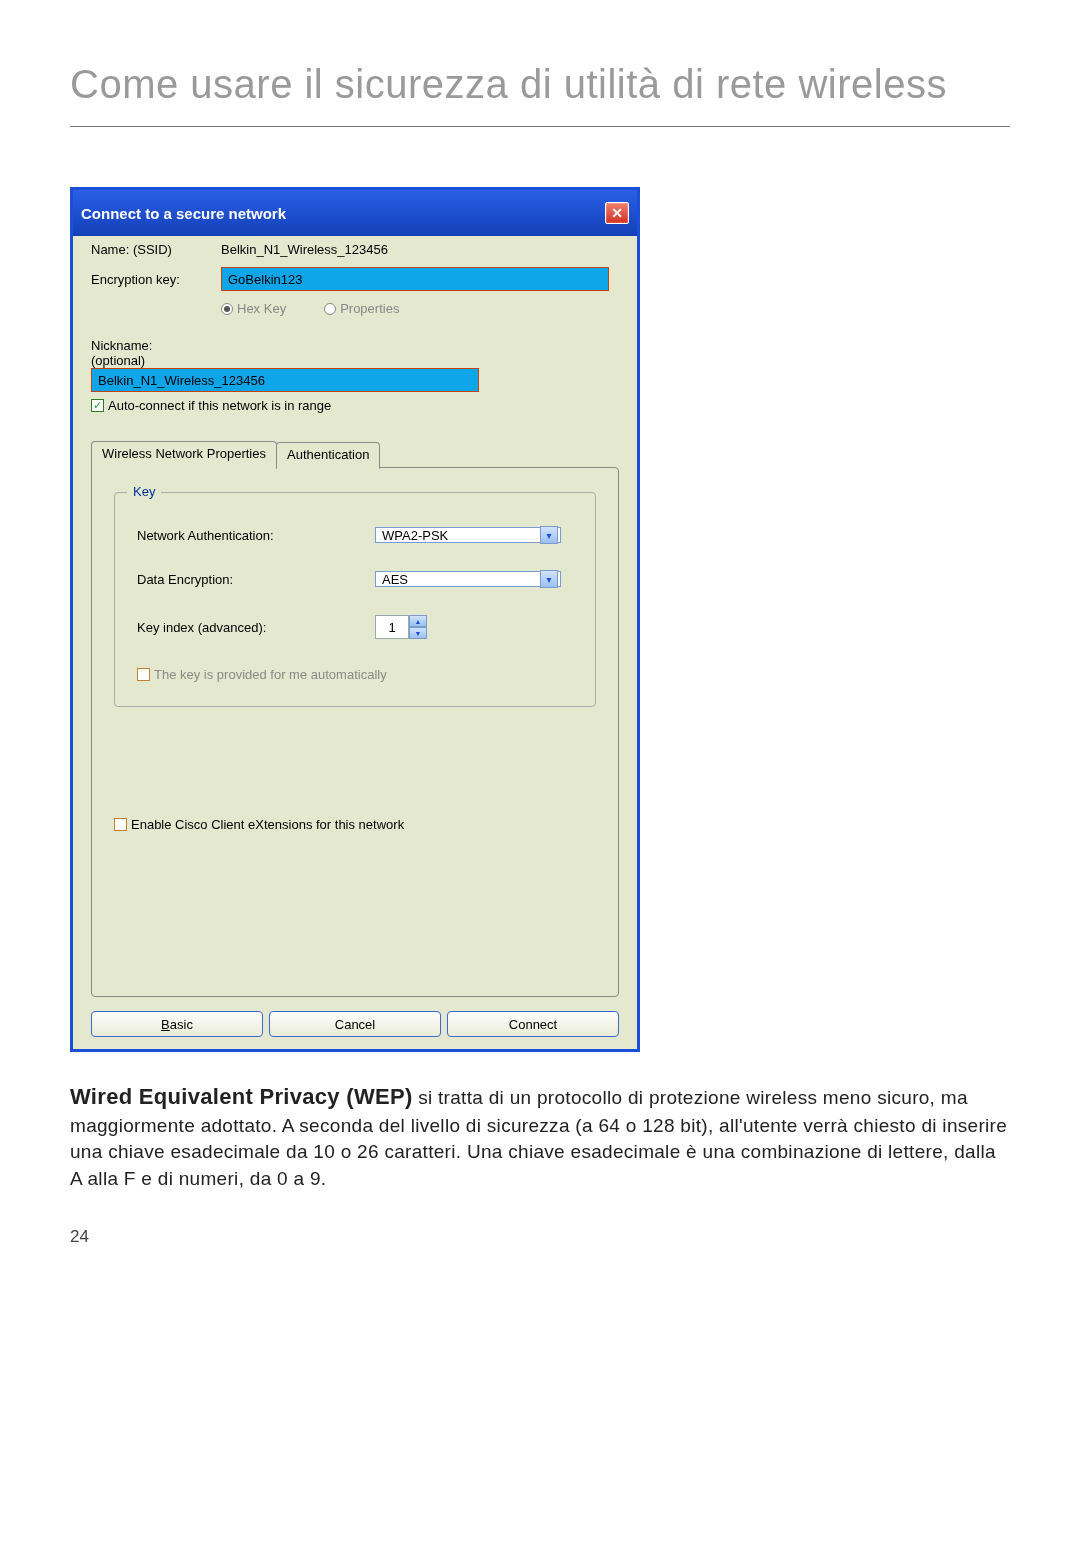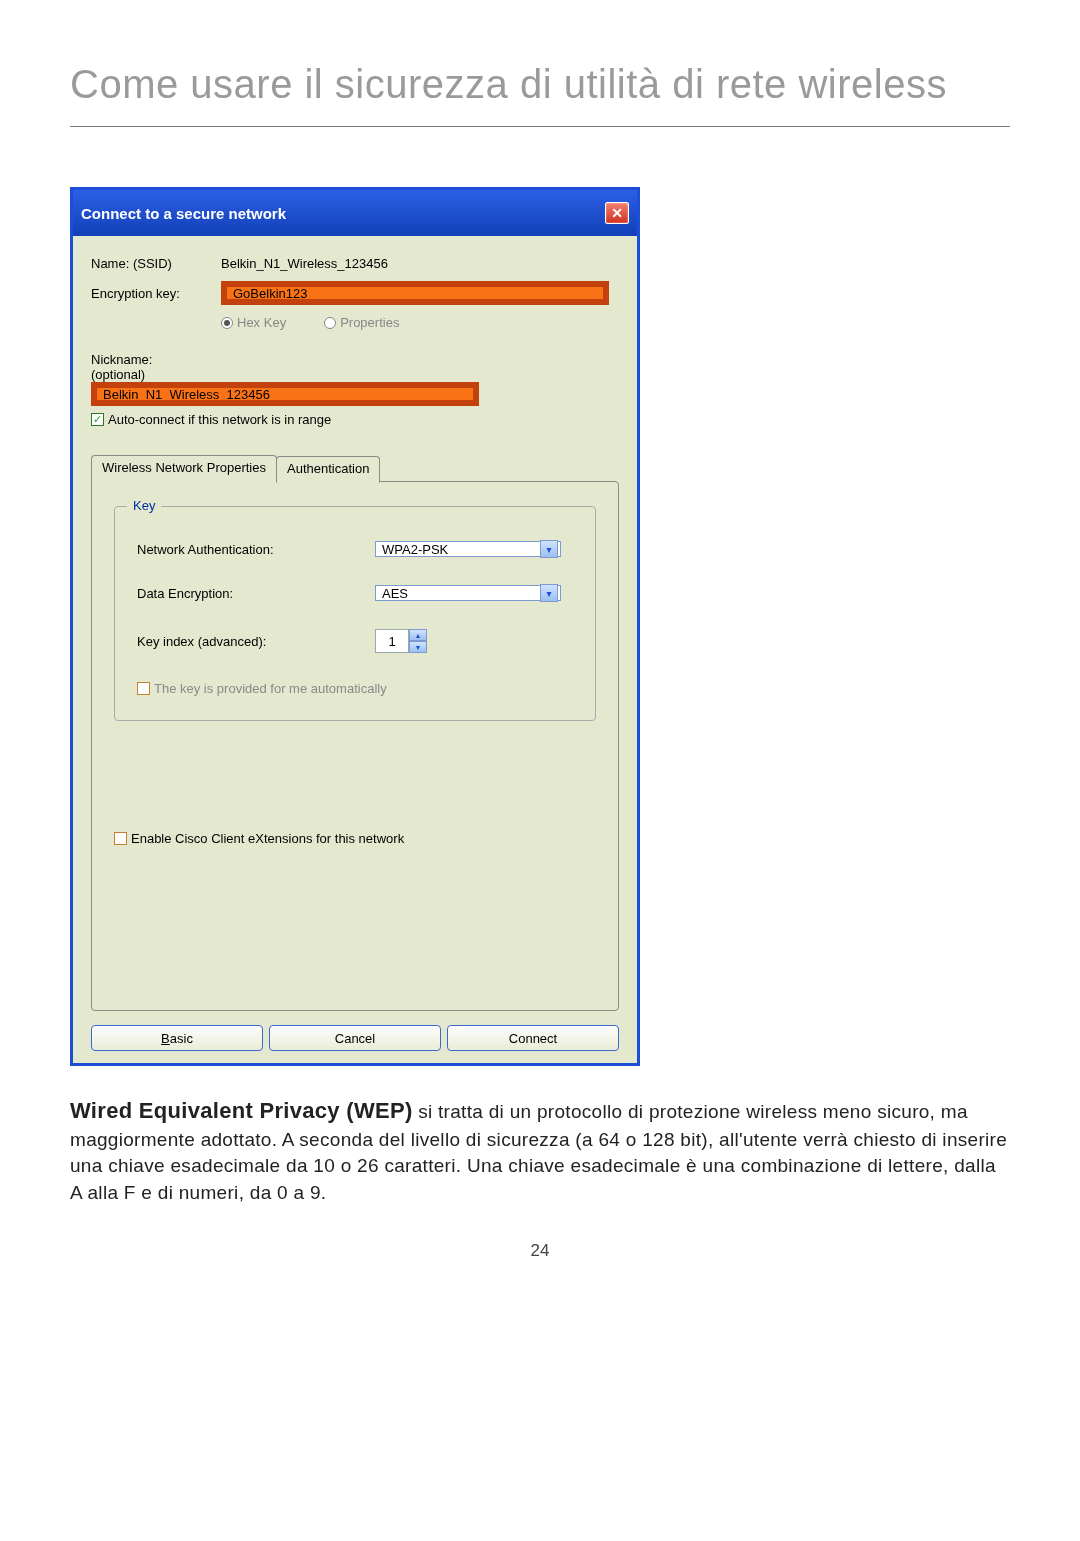--- a/index.html
+++ b/index.html
@@ -42,33 +42,33 @@
     width: 24px; height: 22px;
     background: linear-gradient(#f08070, #d23020);
     border: 1px solid #fff;
     border-radius: 2px;
     display: flex; align-items: center; justify-content: center;
     color: #fff; font-weight: bold; font-size: 14px;
     cursor: pointer;
     box-shadow: inset 0 0 2px rgba(255,255,255,.6);
   }
   .body {
-    padding: 20px 18px 12px 18px;
+    padding: 6px 18px 12px 18px;
   }
   .row {
     display: flex;
     align-items: center;
     margin-bottom: 10px;
   }
   .lbl-col { width: 130px; }
   .txt-input {
     width: 388px;
     height: 24px;
-    border: 6px solid #c2410c;
-    background: #f97316;
+    border: 1px solid #c2410c;
+    background: #0ea5e9;
     padding: 2px 6px;
     font-family: inherit;
     font-size: 13px;
   }
   .radios {
     margin-left: 130px;
     display: flex;
     gap: 38px;
     color: #888;
     margin-bottom: 22px;
@@ -185,21 +185,21 @@
 
   .paragraph {
     margin-top: 30px;
     font-size: 19px;
     line-height: 1.4;
     letter-spacing: 0.3px;
     color: #222;
   }
   .paragraph .bold { font-weight: bold; font-size: 22px; }
   .page-num {
-    text-align:center; margin-top: 34px; font-size: 17px; color:#444;
+    text-align:left; margin-top: 34px; font-size: 17px; color:#444;
   }
 </style>
 </head>
 <body>
 
 <div class="page-title">Come usare il sicurezza di utilità di rete wireless</div>
 
 <div class="dialog">
   <div class="titlebar">
     <span>Connect to a secure network</span>

